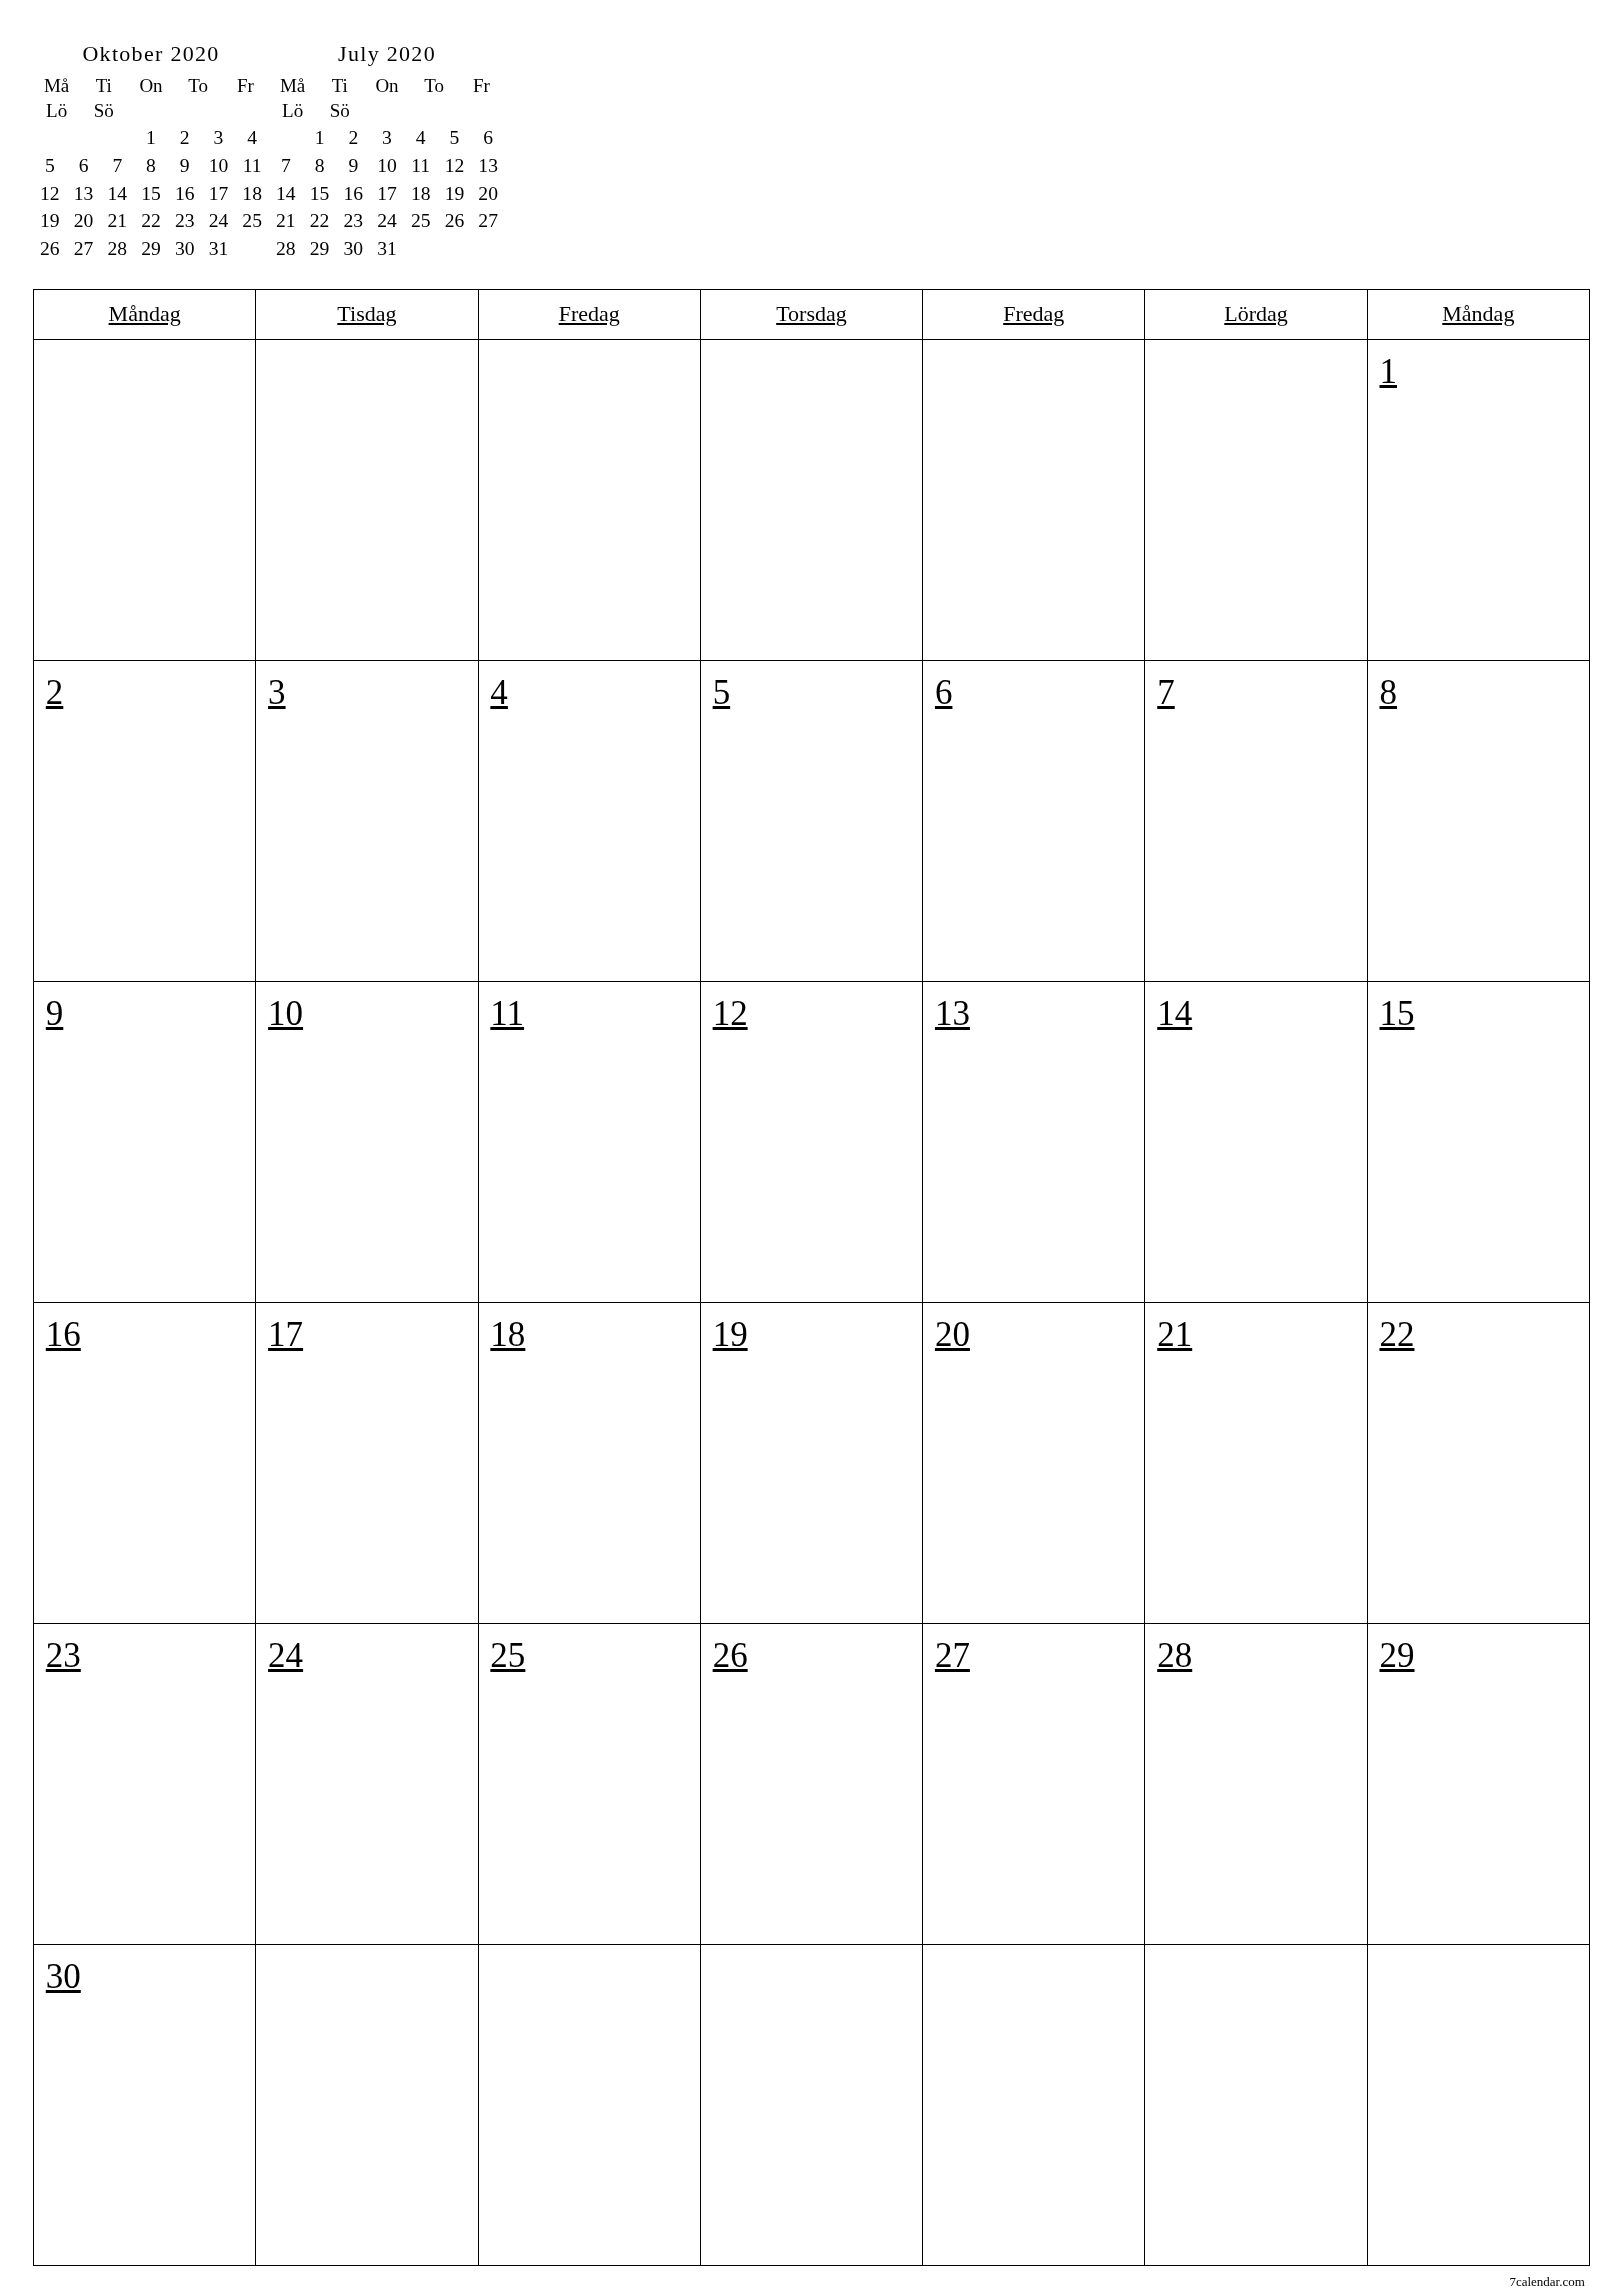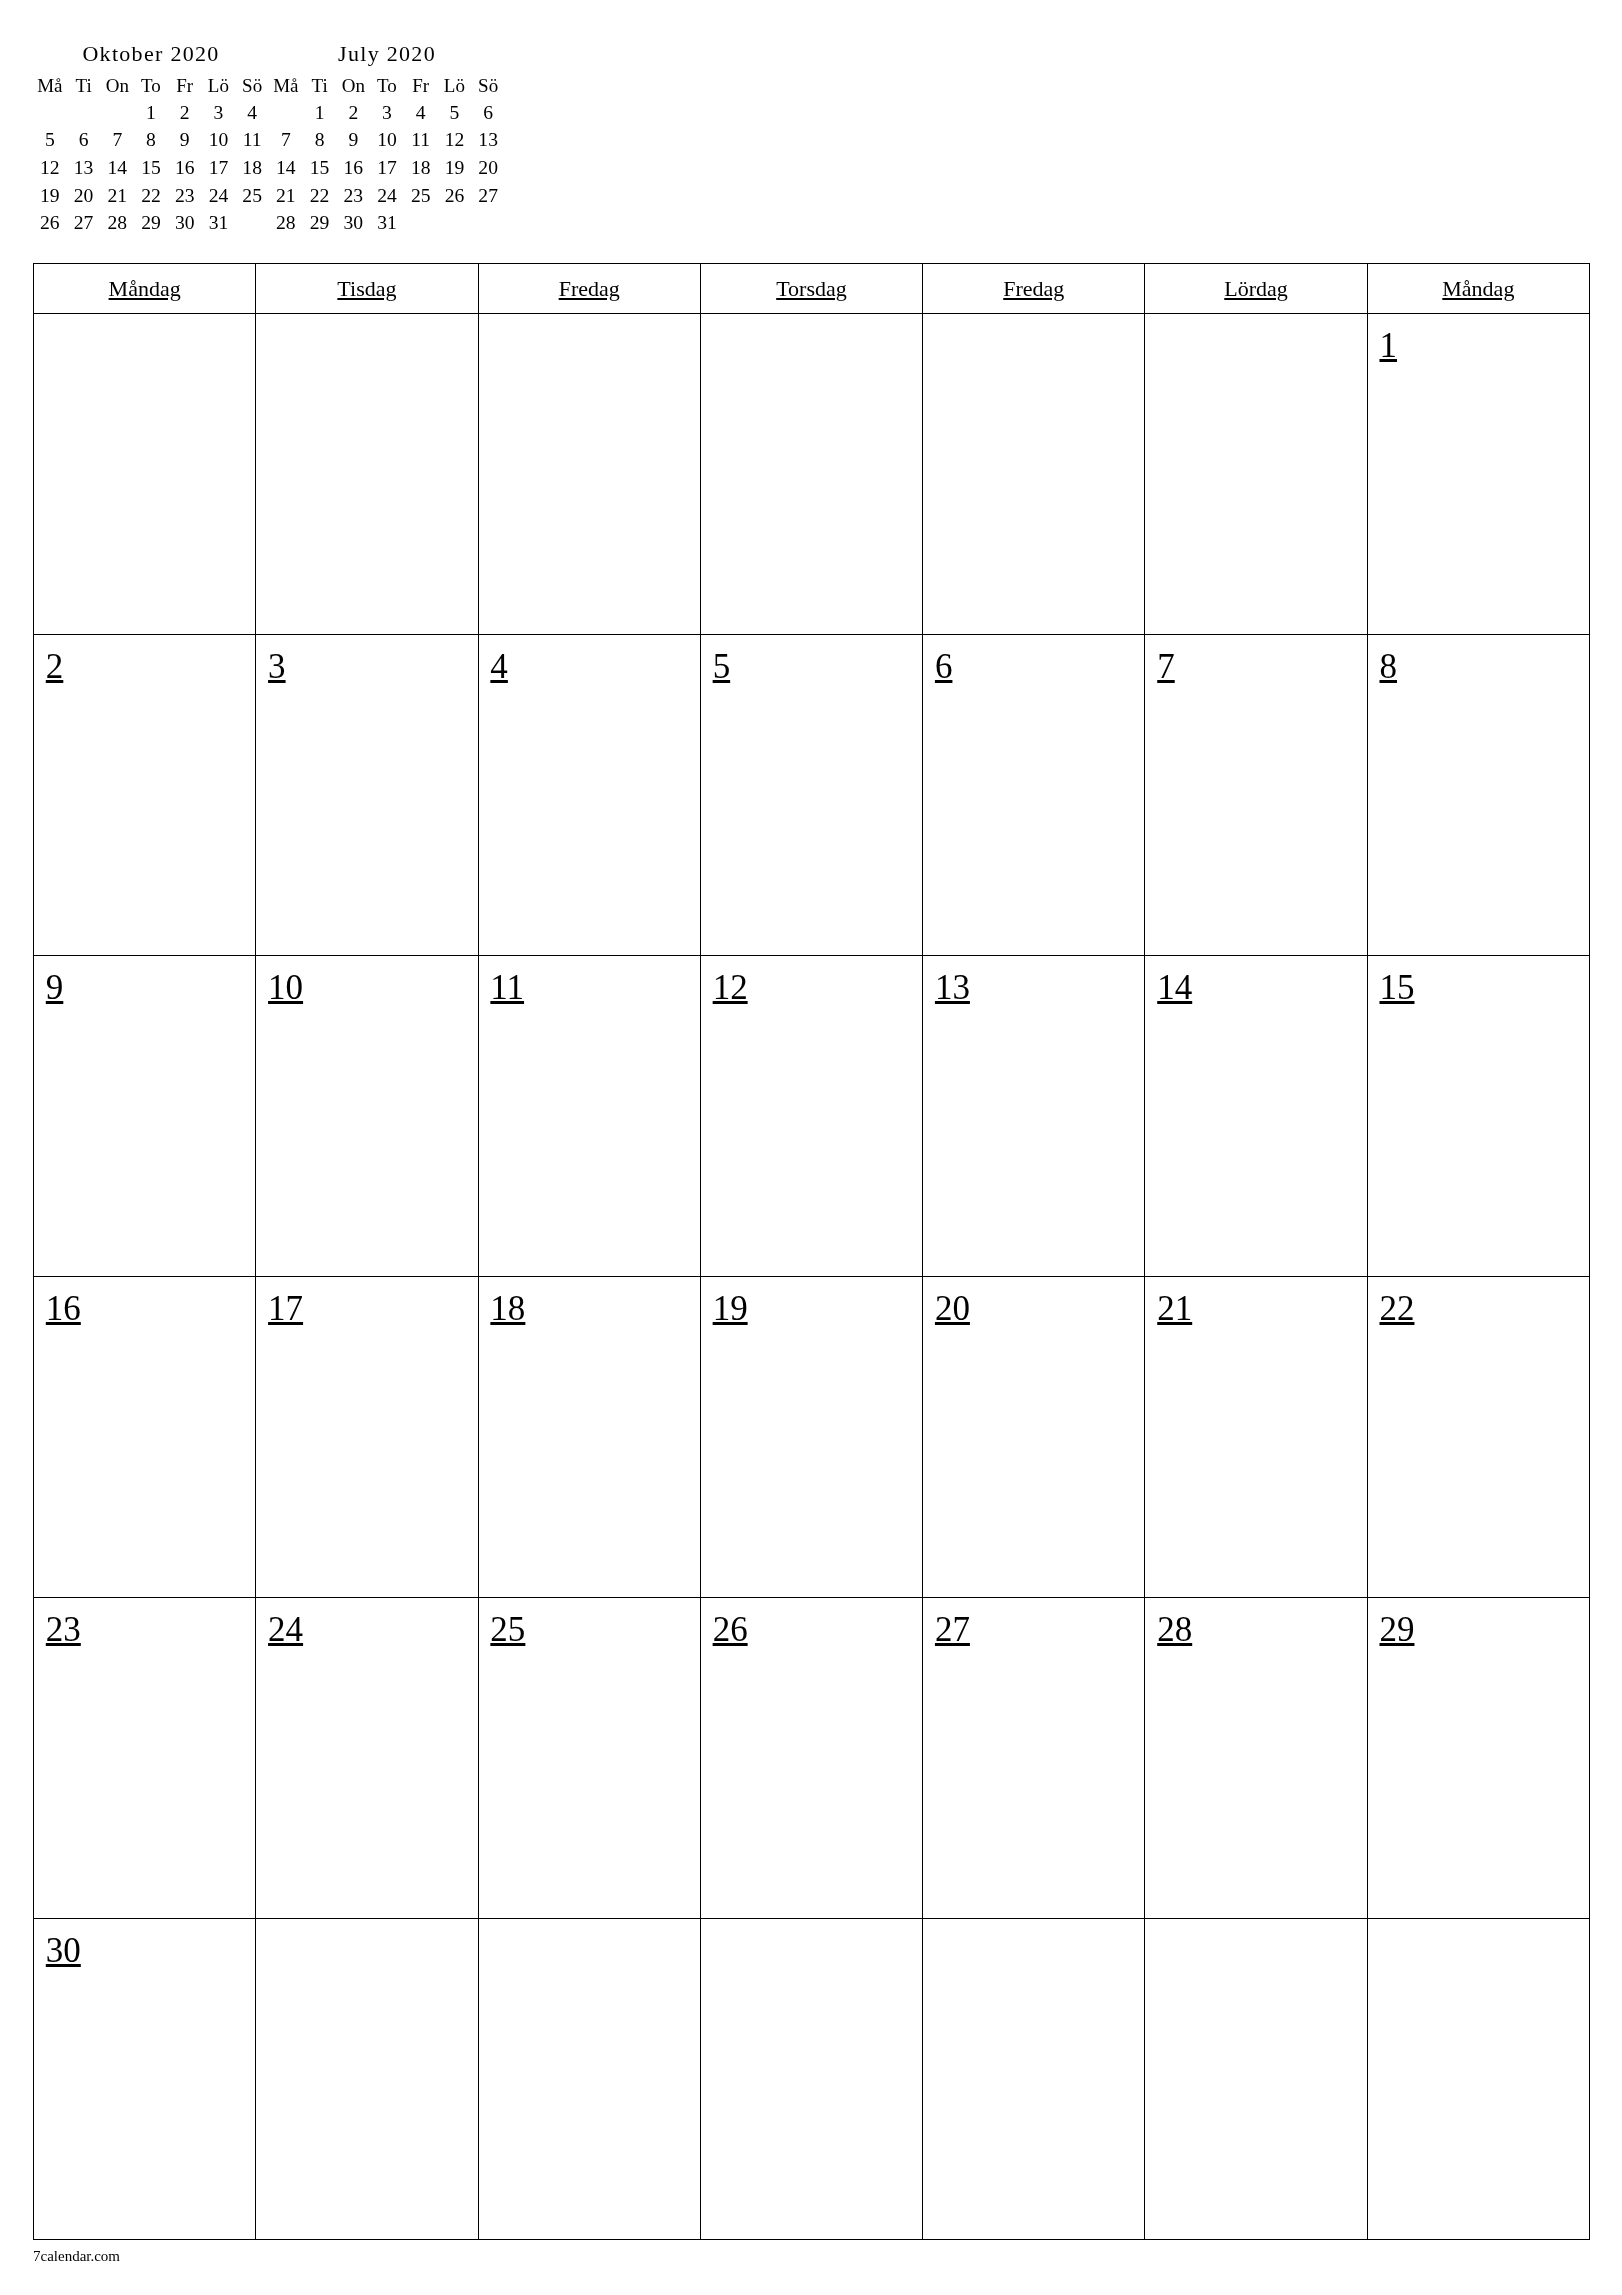--- a/index.html
+++ b/index.html
@@ -23,21 +23,21 @@
     line-height: 1.35;
   }
   .mini-cal .mini-title {
     font-size: 22px;
     text-align: center;
     margin-bottom: 3.9px;
     letter-spacing: 1.3px;
   }
   .mini-cal .mini-days {
     display: grid;
-    grid-template-columns: repeat(7, 1fr);
+    grid-template-columns: repeat(5, 1fr);
     text-align: center;
     font-size: 19px;
     margin-bottom: 1.3px;
   }
   .mini-cal .mini-grid {
     display: grid;
     grid-template-columns: repeat(7, 1fr);
     text-align: center;
     font-size: 19.6px;
     row-gap: 1.3px;
@@ -65,22 +65,22 @@
     text-align: center;
   }
   .cal-table td {
     border: 1.3px solid #000;
     height: 321px;
     vertical-align: top;
     padding: 11.8px 11.8px;
     font-size: 35px;
   }
   .footer {
-    text-align: left;
-    font-size: 15px;
+    text-align: right;
+    font-size: 13px;
     padding: 7.9px 5.2px 0 0;
     font-family: Georgia, serif;
   }
 </style>
 </head>
 <body>
 
 <div class="header">
   <div class="mini-cal">
     <div class="mini-title">Oktober 2020</div>

